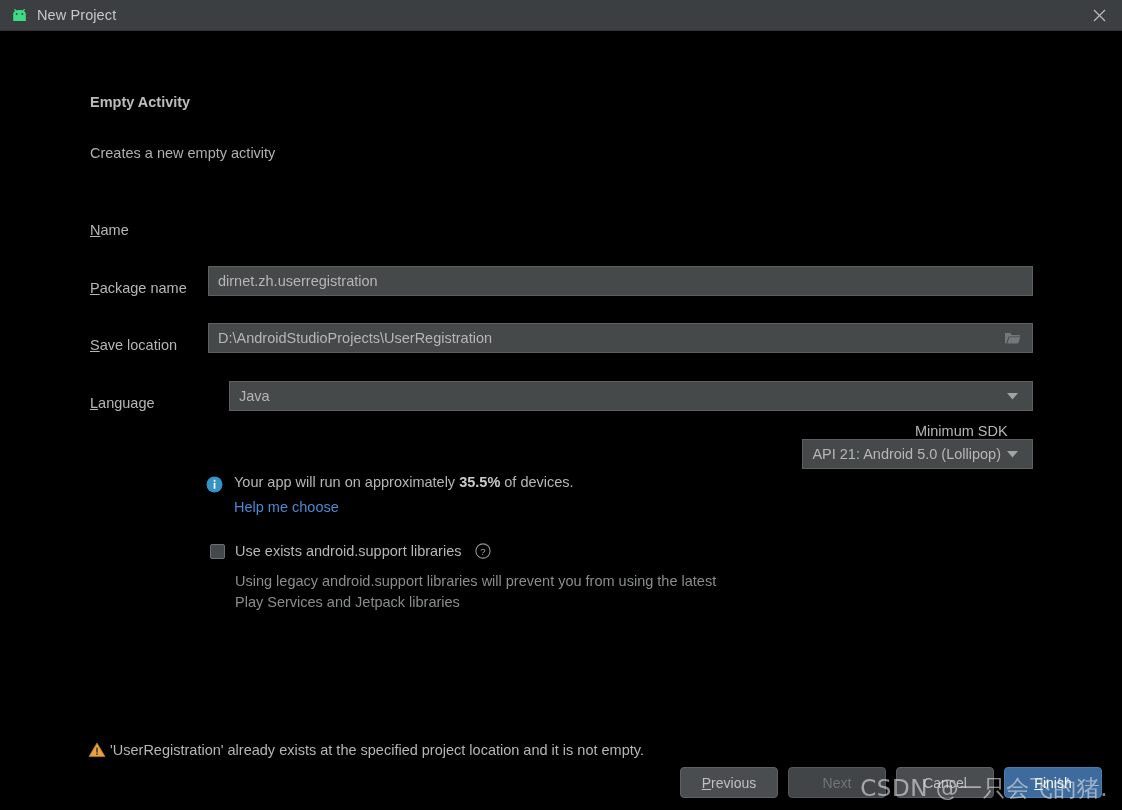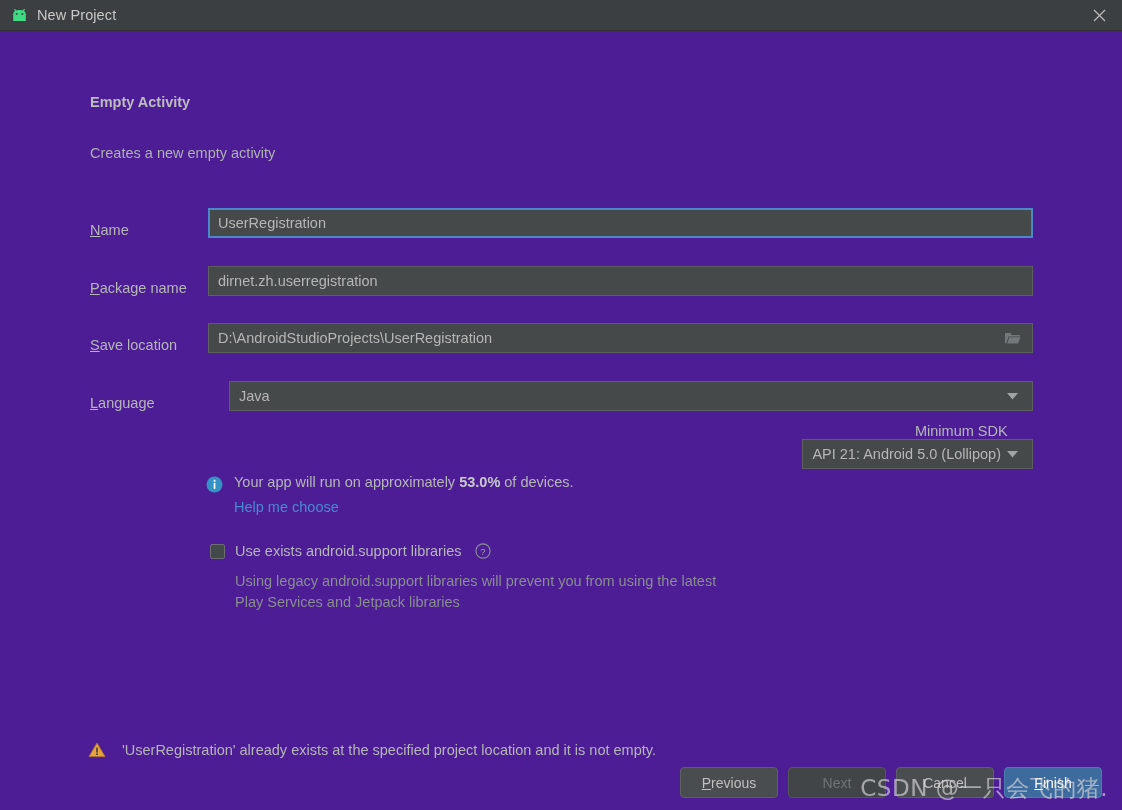--- a/index.html
+++ b/index.html
@@ -53,21 +53,21 @@
     display: flex;
     align-items: center;
     justify-content: center;
     cursor: pointer;
   }
 
   
   #dialog-body {
     position: relative;
     height: 779px;
-    background: #4c1d95;
+    background: #000000;
   }
 
   #heading {
     position: absolute;
     left: 90px;
     top: 63px;
     font-size: 14.5px;
     font-weight: bold;
     color: #bcbcbc;
   }
@@ -236,21 +236,21 @@
     position: absolute;
     left: 88px;
     top: 710px;
     display: flex;
     align-items: center;
   }
 
   #warning-icon { width: 18px; height: 18px; flex: none; }
 
   #warning-text {
-    margin-left: 16px;
+    margin-left: 4px;
     font-size: 14.5px;
     color: #b6b6b6;
   }
 
   
   #button-bar {
     position: absolute;
     right: 20px;
     bottom: 12px;
     display: flex;
@@ -327,23 +327,20 @@
 
 <div id="dialog-body">
 
   <div id="heading">Empty Activity</div>
   <div id="subheading">Creates a new empty activity</div>
 
   <div class="form-row" id="row-name">
     <div class="form-label">
       <span></span><u>N</u><span>ame</span>
     </div>
-    <div class="field focused">
-      <span class="value">UserRegistration</span>
-    </div>
   </div>
 
   <div class="form-row" id="row-package">
     <div class="form-label">
       <span></span><u>P</u><span>ackage name</span>
     </div>
     <div class="field">
       <span class="value">dirnet.zh.userregistration</span>
     </div>
   </div>
@@ -393,21 +390,21 @@
 
   <div id="info-block">
     <div id="info-line">
       <span id="info-icon">
         <svg width="17" height="17" viewBox="0 0 17 17">
           <circle cx="8.5" cy="8.5" r="8" fill="#3592c4"></circle>
           <rect x="7.7" y="6.8" width="1.7" height="6" fill="#ffffff"></rect>
           <rect x="7.7" y="3.8" width="1.7" height="1.9" fill="#ffffff"></rect>
         </svg>
       </span>
-      <span id="info-text"><span>Your app will run on approximately </span><b>53.0%</b><span> of devices.</span></span>
+      <span id="info-text"><span>Your app will run on approximately </span><b>35.5%</b><span> of devices.</span></span>
     </div>
     <div id="help-link">Help me choose</div>
   </div>
 
   <div id="legacy-block">
     <div id="legacy-row">
       <span id="legacy-checkbox"></span>
       <span id="legacy-label">Use exists android.support libraries</span>
       <span id="legacy-help-icon">
         <svg width="16" height="16" viewBox="0 0 16 16">

